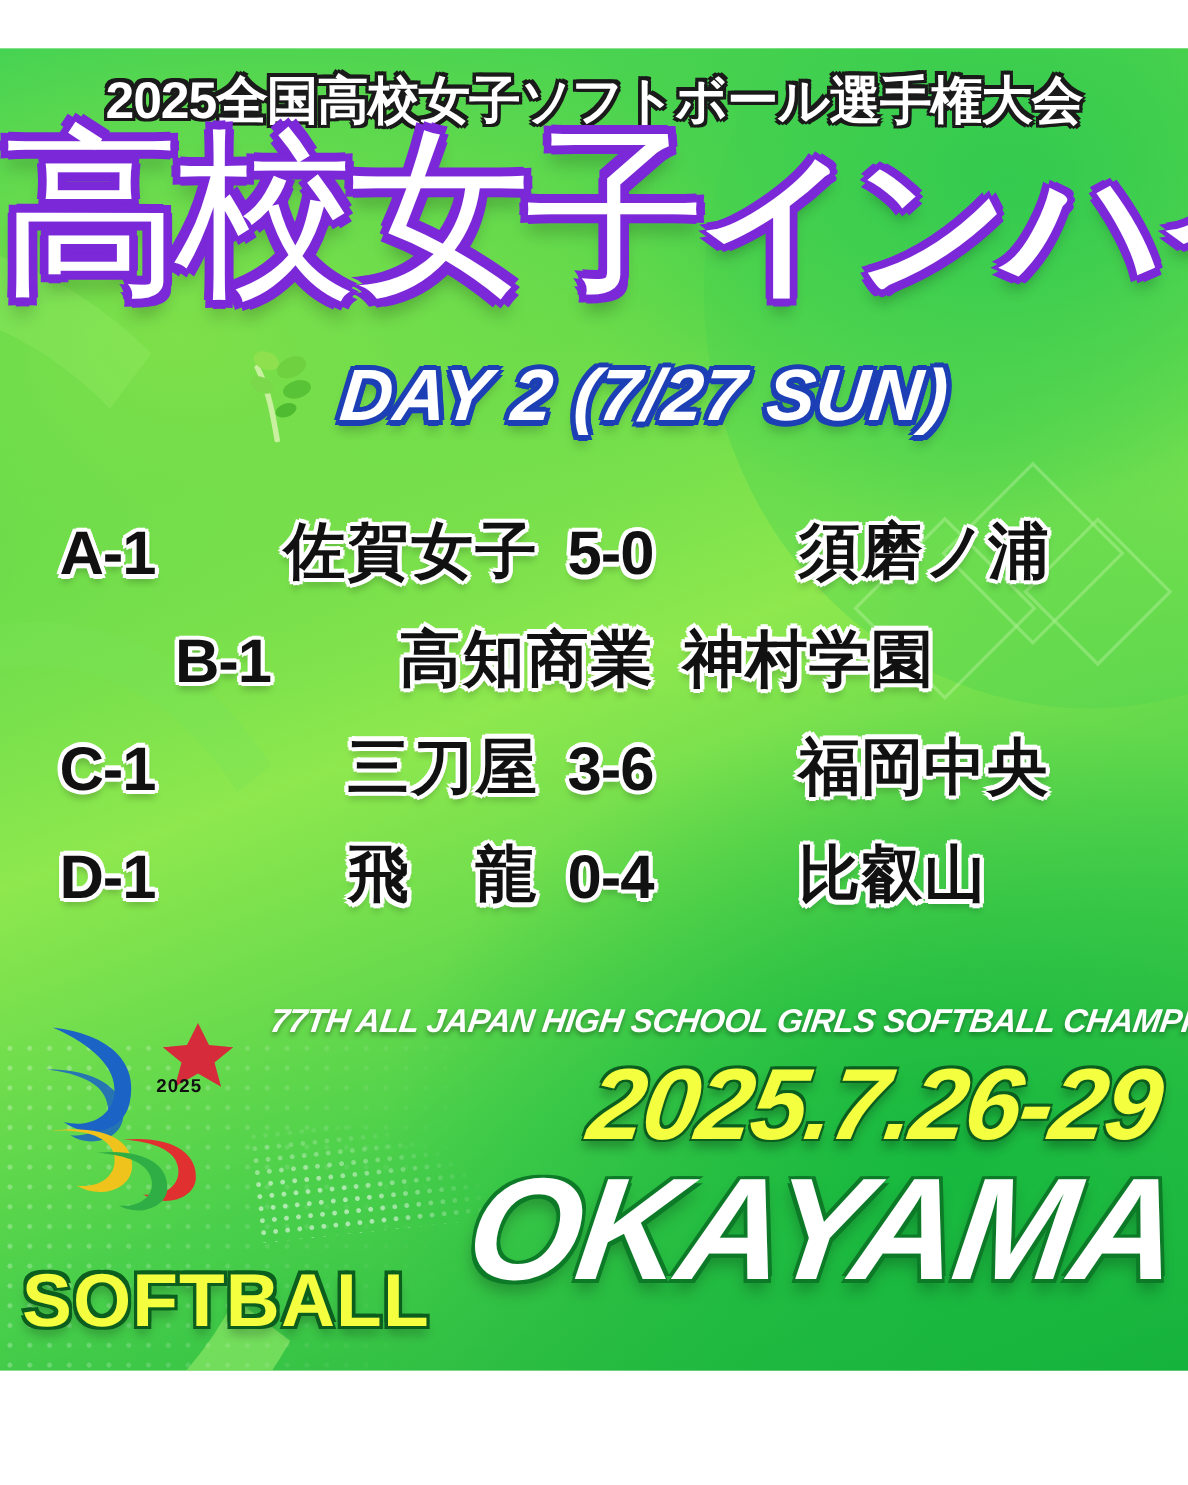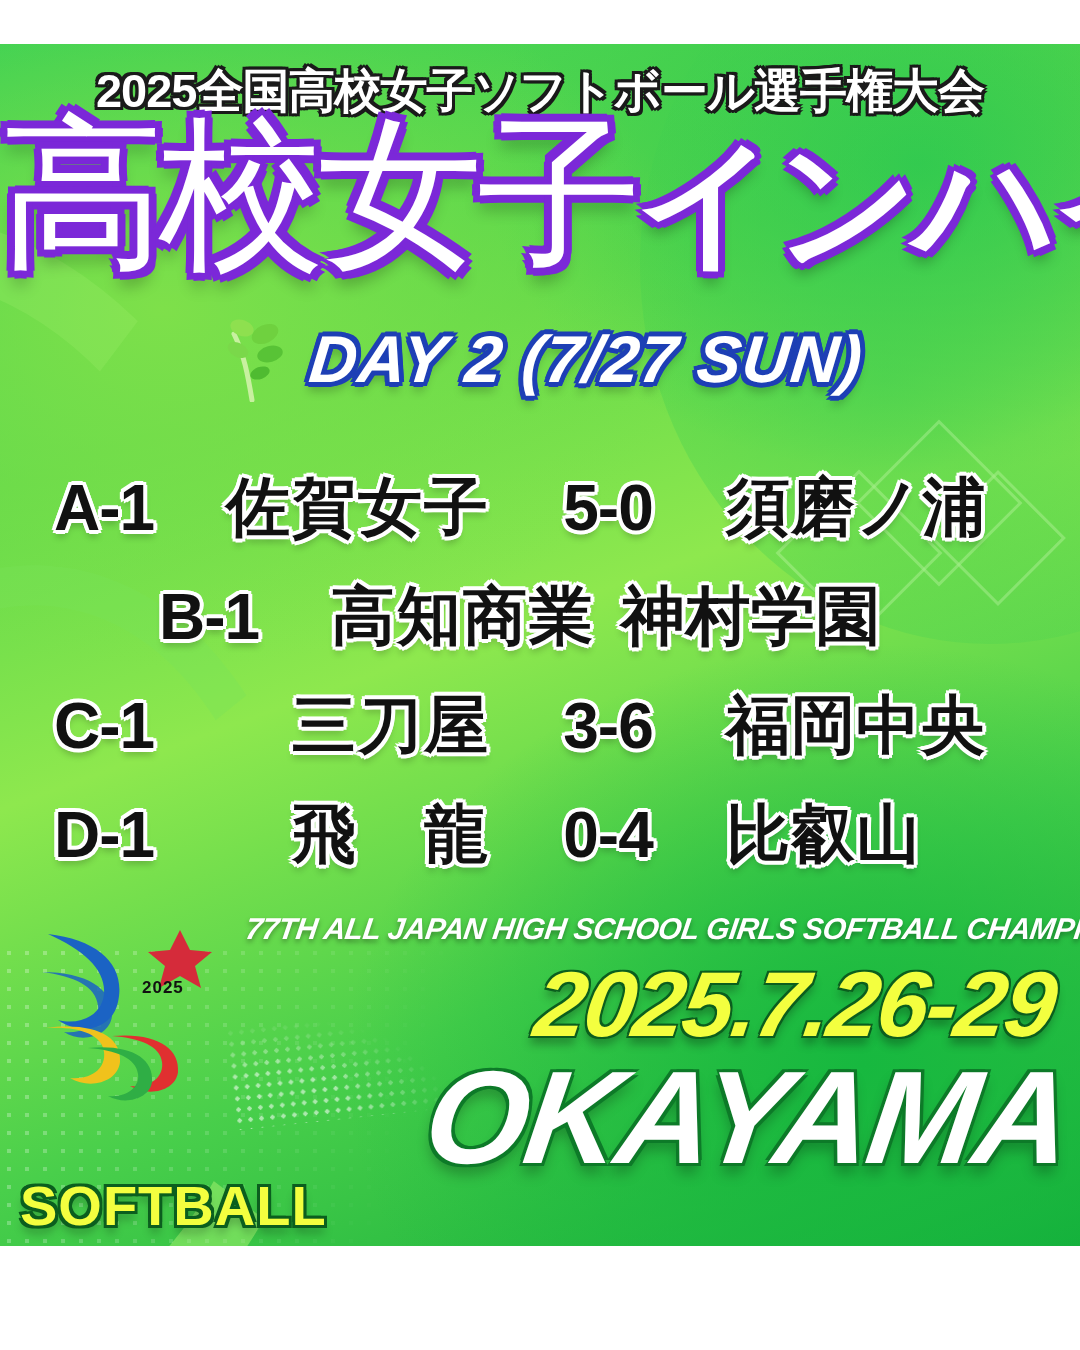--- a/index.html
+++ b/index.html
@@ -112,30 +112,30 @@
 
   
   .results {
     position:absolute; top:420px; left:0; width:100%;
     display:flex; flex-direction:column; gap:22px;
     padding:0 24px;
   }
   .result-row {
     display:flex; align-items:center; justify-content:center;
     gap:26px; white-space:nowrap;
-    font-size:64px; font-weight:bold; color:#111111;
+    font-size:56px; font-weight:bold; color:#111111;
     letter-spacing:-1px;
     text-shadow:
       -3px -3px 0 #ffffff, 3px -3px 0 #ffffff, -3px 3px 0 #ffffff, 3px 3px 0 #ffffff,
       0 -4px 0 #ffffff, 0 4px 0 #ffffff, -4px 0 0 #ffffff, 4px 0 0 #ffffff,
       0 7px 7px rgba(0,0,0,0.22);
   }
   .r-code { min-width:142px; text-align:left; }
   .r-team1 { min-width:268px; text-align:right; letter-spacing:2px; }
-  .r-score { min-width:184px; text-align:center; }
+  .r-score { min-width:184px; }
   .r-team2 { min-width:300px; text-align:left; letter-spacing:1px; }
 
   
   .footer { position:absolute; left:0; bottom:0; width:100%; height:350px; }
   .emblem { position:absolute; left:30px; bottom:140px; width:230px; height:190px; }
   .emblem-year {
     position:absolute; left:142px; bottom:248px;
     font-size:17px; font-weight:bold; color:#111; letter-spacing:1px;
   }
   .fan {
@@ -167,22 +167,22 @@
   .city {
     position:absolute; right:12px; top:146px;
     font-size:132px; font-weight:bold; font-style:italic; color:#ffffff;
     letter-spacing:-3px; transform:skewX(-8deg);
     text-shadow:
       -3px -3px 0 #0d7a28, 3px -3px 0 #0d7a28, -3px 3px 0 #0d7a28, 3px 3px 0 #0d7a28,
       0 10px 14px rgba(0,0,0,0.28);
     white-space:nowrap;
   }
   .sport {
-    position:absolute; left:20px; bottom:8px;
-    font-size:56px; font-weight:bold; color:#f3ff3f;
+    position:absolute; left:20px; bottom:25px;
+    font-size:68px; font-weight:bold; color:#f3ff3f;
     letter-spacing:1px;
     text-shadow:
       -3px -3px 0 #0b5e1e, 3px -3px 0 #0b5e1e, -3px 3px 0 #0b5e1e, 3px 3px 0 #0b5e1e,
       0 8px 10px rgba(0,0,0,0.28);
     white-space:nowrap;
   }
 </style>
 </head>
 <body>
 

